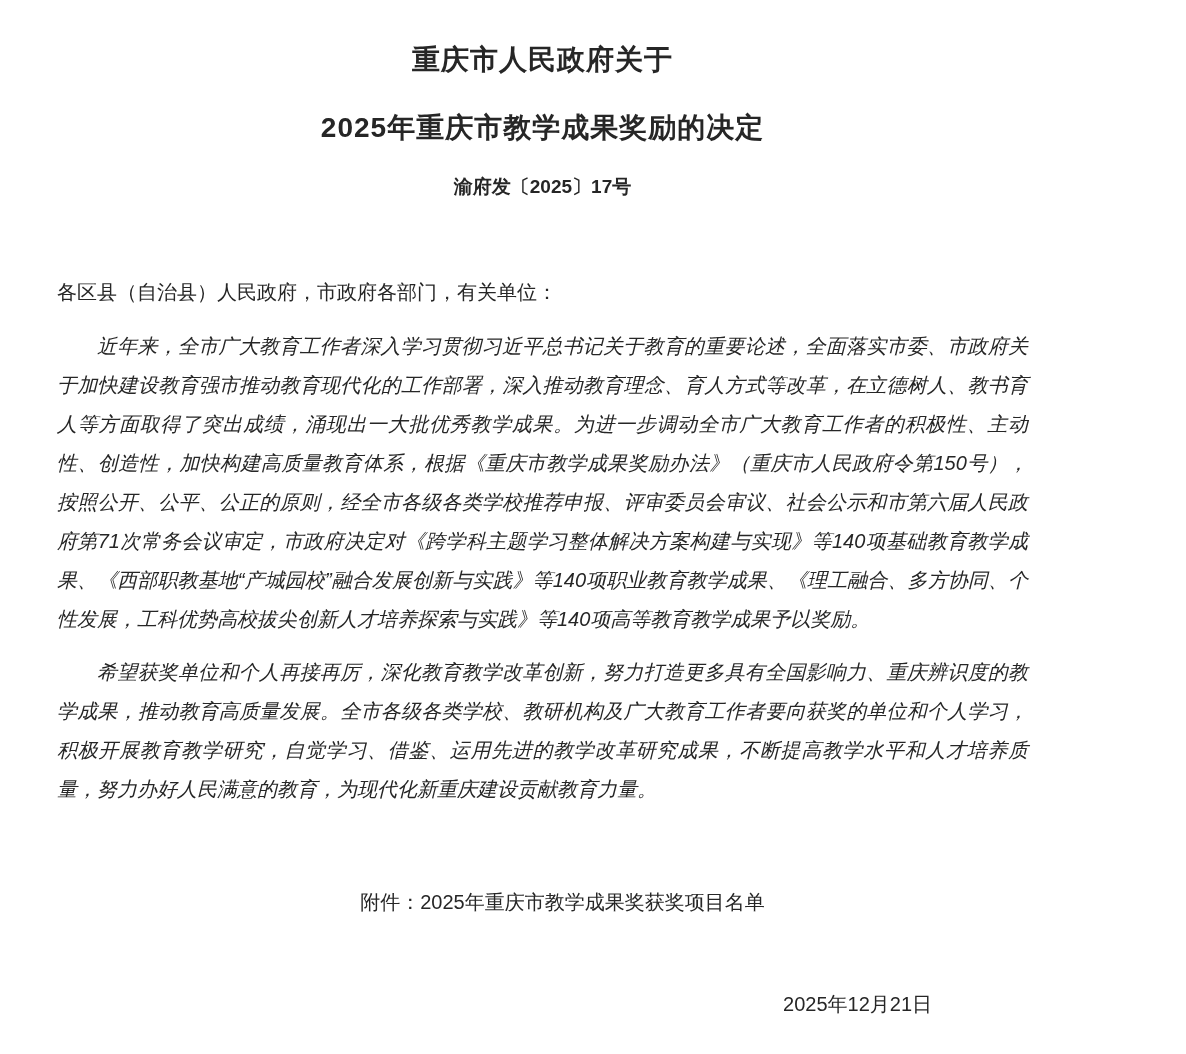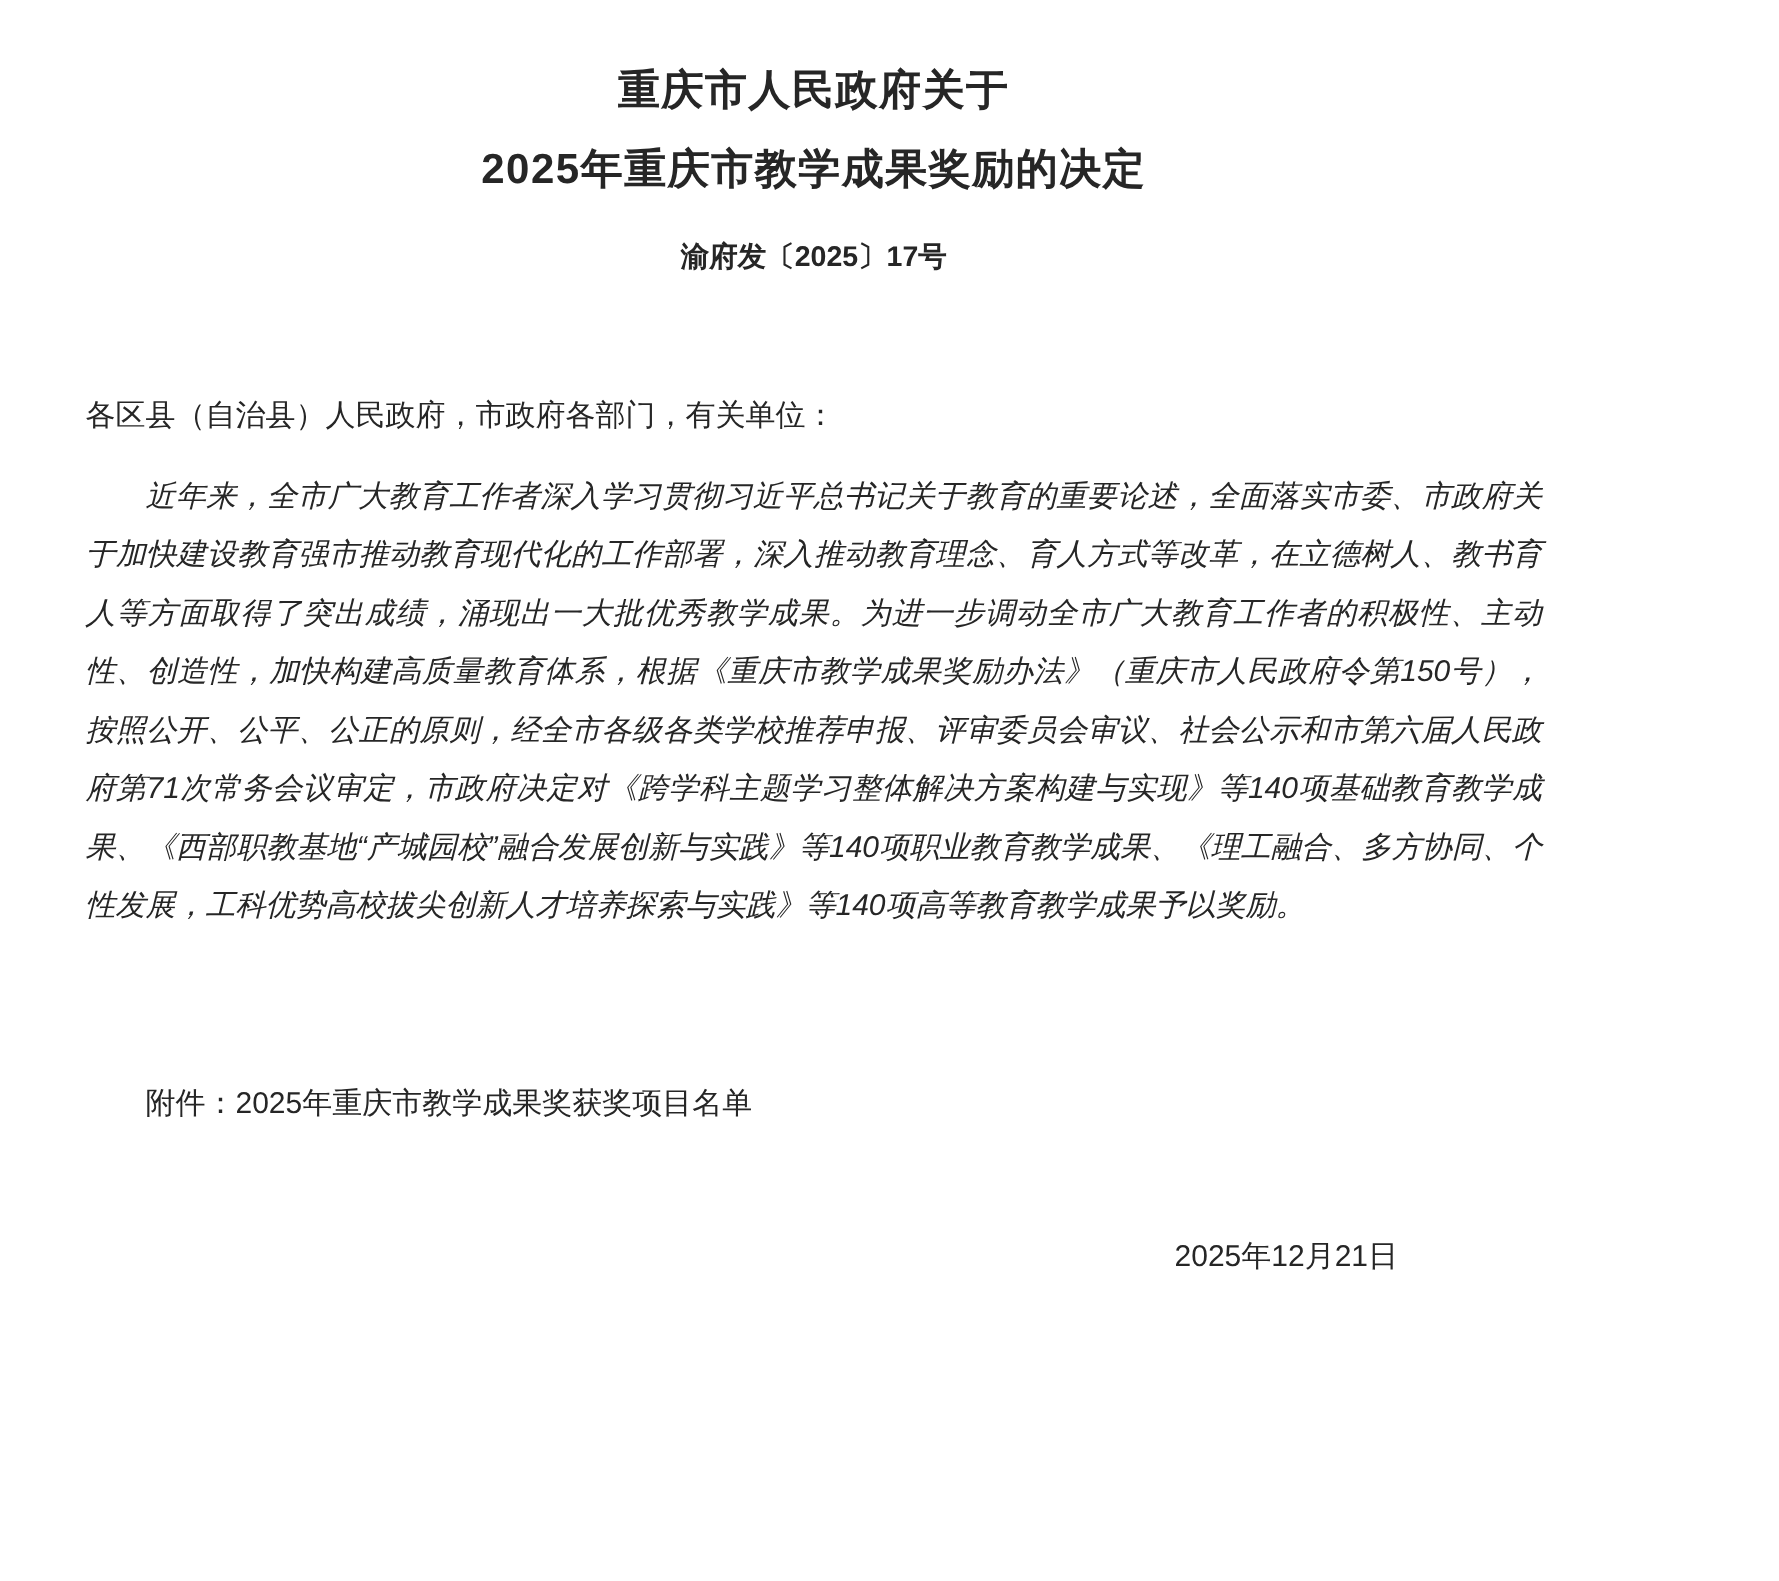--- a/index.html
+++ b/index.html
@@ -23,21 +23,21 @@
   }
   .title {
     text-align: center;
     font-size: 28px;
     font-weight: bold;
     line-height: 36px;
     margin: 0;
     letter-spacing: 1px;
   }
   .title2 {
-    margin-top: 17px;
+    margin-top: 32px;
   }
   .docnum {
     text-align: center;
     font-size: 19px;
     line-height: 26px;
     margin-top: 28px;
     font-weight: bold;
   }
   .salutation {
     margin-top: 74px;
@@ -47,24 +47,25 @@
   }
   .para {
     margin: 14px 0 0 0;
     font-size: 20px;
     line-height: 39px;
     text-align: justify;
     text-indent: 2em;
     font-style: italic;
   }
   .attachment {
-    margin-top: 93px;
+    margin-top: 74px;
     font-size: 20px;
     line-height: 39px;
     text-indent: 2em;
+    text-align: center;
   }
   .signature-block {
     margin-top: 58px;
     margin-right: 96px;
     width: fit-content;
     margin-left: auto;
     text-align: center;
     font-size: 20px;
   }
   .sig-name {
@@ -76,17 +77,18 @@
 </style>
 </head>
 <body>
 
 <div class="page">
   <h1 class="title title1">重庆市人民政府关于</h1>
   <h1 class="title title2">2025年重庆市教学成果奖励的决定</h1>
   <div class="docnum">渝府发〔2025〕17号</div>
   <div class="salutation">各区县（自治县）人民政府，市政府各部门，有关单位：</div>
   <p class="para">近年来，全市广大教育工作者深入学习贯彻习近平总书记关于教育的重要论述，全面落实市委、市政府关于加快建设教育强市推动教育现代化的工作部署，深入推动教育理念、育人方式等改革，在立德树人、教书育人等方面取得了突出成绩，涌现出一大批优秀教学成果。为进一步调动全市广大教育工作者的积极性、主动性、创造性，加快构建高质量教育体系，根据《重庆市教学成果奖励办法》（重庆市人民政府令第150号），按照公开、公平、公正的原则，经全市各级各类学校推荐申报、评审委员会审议、社会公示和市第六届人民政府第71次常务会议审定，市政府决定对《跨学科主题学习整体解决方案构建与实现》等140项基础教育教学成果、《西部职教基地“产城园校”融合发展创新与实践》等140项职业教育教学成果、《理工融合、多方协同、个性发展，工科优势高校拔尖创新人才培养探索与实践》等140项高等教育教学成果予以奖励。</p>
+  <p class="para">希望获奖单位和个人再接再厉，深化教育教学改革创新，努力打造更多具有全国影响力、重庆辨识度的教学成果，推动教育高质量发展。全市各级各类学校、教研机构及广大教育工作者要向获奖的单位和个人学习，积极开展教育教学研究，自觉学习、借鉴、运用先进的教学改革研究成果，不断提高教学水平和人才培养质量，努力办好人民满意的教育，为现代化新重庆建设贡献教育力量。</p>
   <div class="attachment">附件：2025年重庆市教学成果奖获奖项目名单</div>
   <div class="signature-block">
     <div class="sig-date">2025年12月21日</div>
   </div>
 </div>
 
 </body></html>

